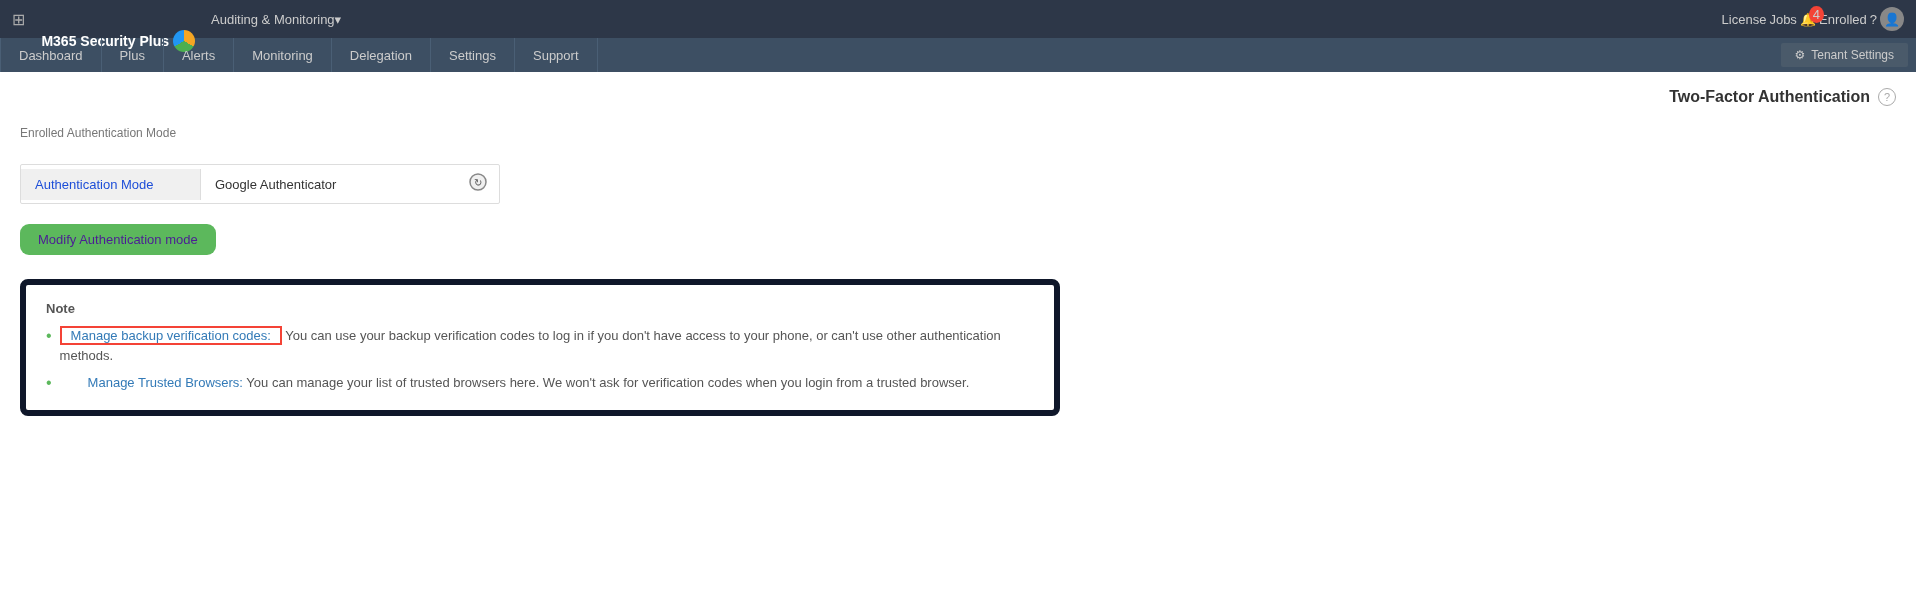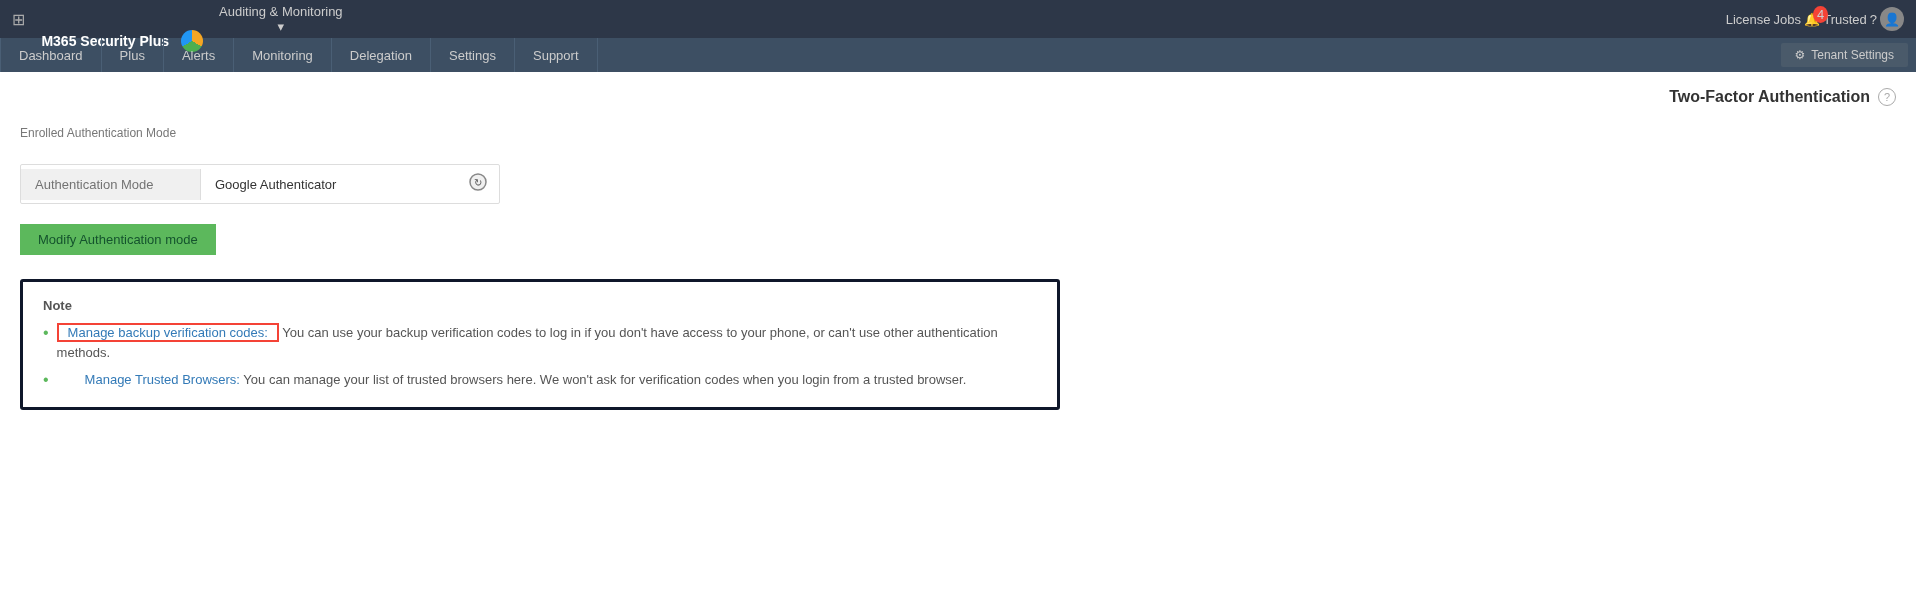--- a/index.html
+++ b/index.html
@@ -20,41 +20,40 @@
       gap: 16px;
     }
     .app-grid-icon {
       color: #aaa;
       font-size: 16px;
       cursor: pointer;
     }
     .brand {
       display: flex;
       align-items: center;
-      gap: 12px;
+      gap: 4px;
       margin-top: 44px;
     }
     .brand-text {
       color: #fff;
       font-size: 14px;
       font-weight: bold;
     }
     .brand-logo {
       width: 22px;
       height: 22px;
       border-radius: 50%;
       background: conic-gradient(#f5a623 0deg 120deg, #4caf50 120deg 240deg, #2196f3 240deg 360deg);
     }
     .auditing-dropdown {
       color: #ccc;
       font-size: 13px;
       display: flex;
       align-items: center;
       cursor: pointer;
-      flex-direction: column;
     }
     .top-bar-right {
       display: flex;
       align-items: center;
       gap: 3px;
     }
     .top-bar-right a, .top-bar-right span {
       color: #ccc;
       font-size: 13px;
       cursor: pointer;
@@ -172,53 +171,53 @@
       align-items: center;
       border: 1px solid #ddd;
       border-radius: 2px;
       width: 480px;
       margin-bottom: 20px;
     }
     .auth-mode-key {
       background: #f0f0f0;
       padding: 8px 14px;
       font-size: 13px;
-      color: #737373;
+      color: #1d4ed8;
       border-right: 1px solid #ddd;
       min-width: 180px;
     }
     .auth-mode-value {
       padding: 8px 14px;
       font-size: 13px;
       color: #333;
       flex: 1;
     }
     .auth-mode-icon {
       padding: 8px 12px;
       color: #555;
       font-size: 16px;
       cursor: pointer;
     }
 
     
     .modify-btn {
       background: #5cb85c;
-      color: #14532d;
+      color: #4c1d95;
       border: none;
       padding: 8px 18px;
       font-size: 13px;
-      border-radius: 0;
+      border-radius: 9px;
       cursor: pointer;
       margin-bottom: 24px;
     }
 
     
     .note-box {
-      border: 3px solid #0f172a;
-      border-radius: 3px;
+      border: 6px solid #0f172a;
+      border-radius: 8px;
       padding: 16px 20px;
       max-width: 1040px;
     }
     .note-header {
       font-size: 13px;
       font-weight: bold;
       color: #555;
       margin-bottom: 10px;
     }
     .note-item {
@@ -265,21 +264,21 @@
       <span>▾</span>
     </div>
   </div>
   <div class="top-bar-right">
     <a>License</a>
     <a>Jobs</a>
     <div class="notification-bell">
       <span>🔔</span>
       <span class="notification-badge">4</span>
     </div>
-    <a>Trusted</a>
+    <a>Enrolled</a>
     <a>?</a>
     <div class="user-icon">
       <span>👤</span>
     </div>
   </div>
 </div>
 
 <div class="secondary-nav">
   <div class="nav-tabs">
     <a class="nav-tab">Dashboard</a>

